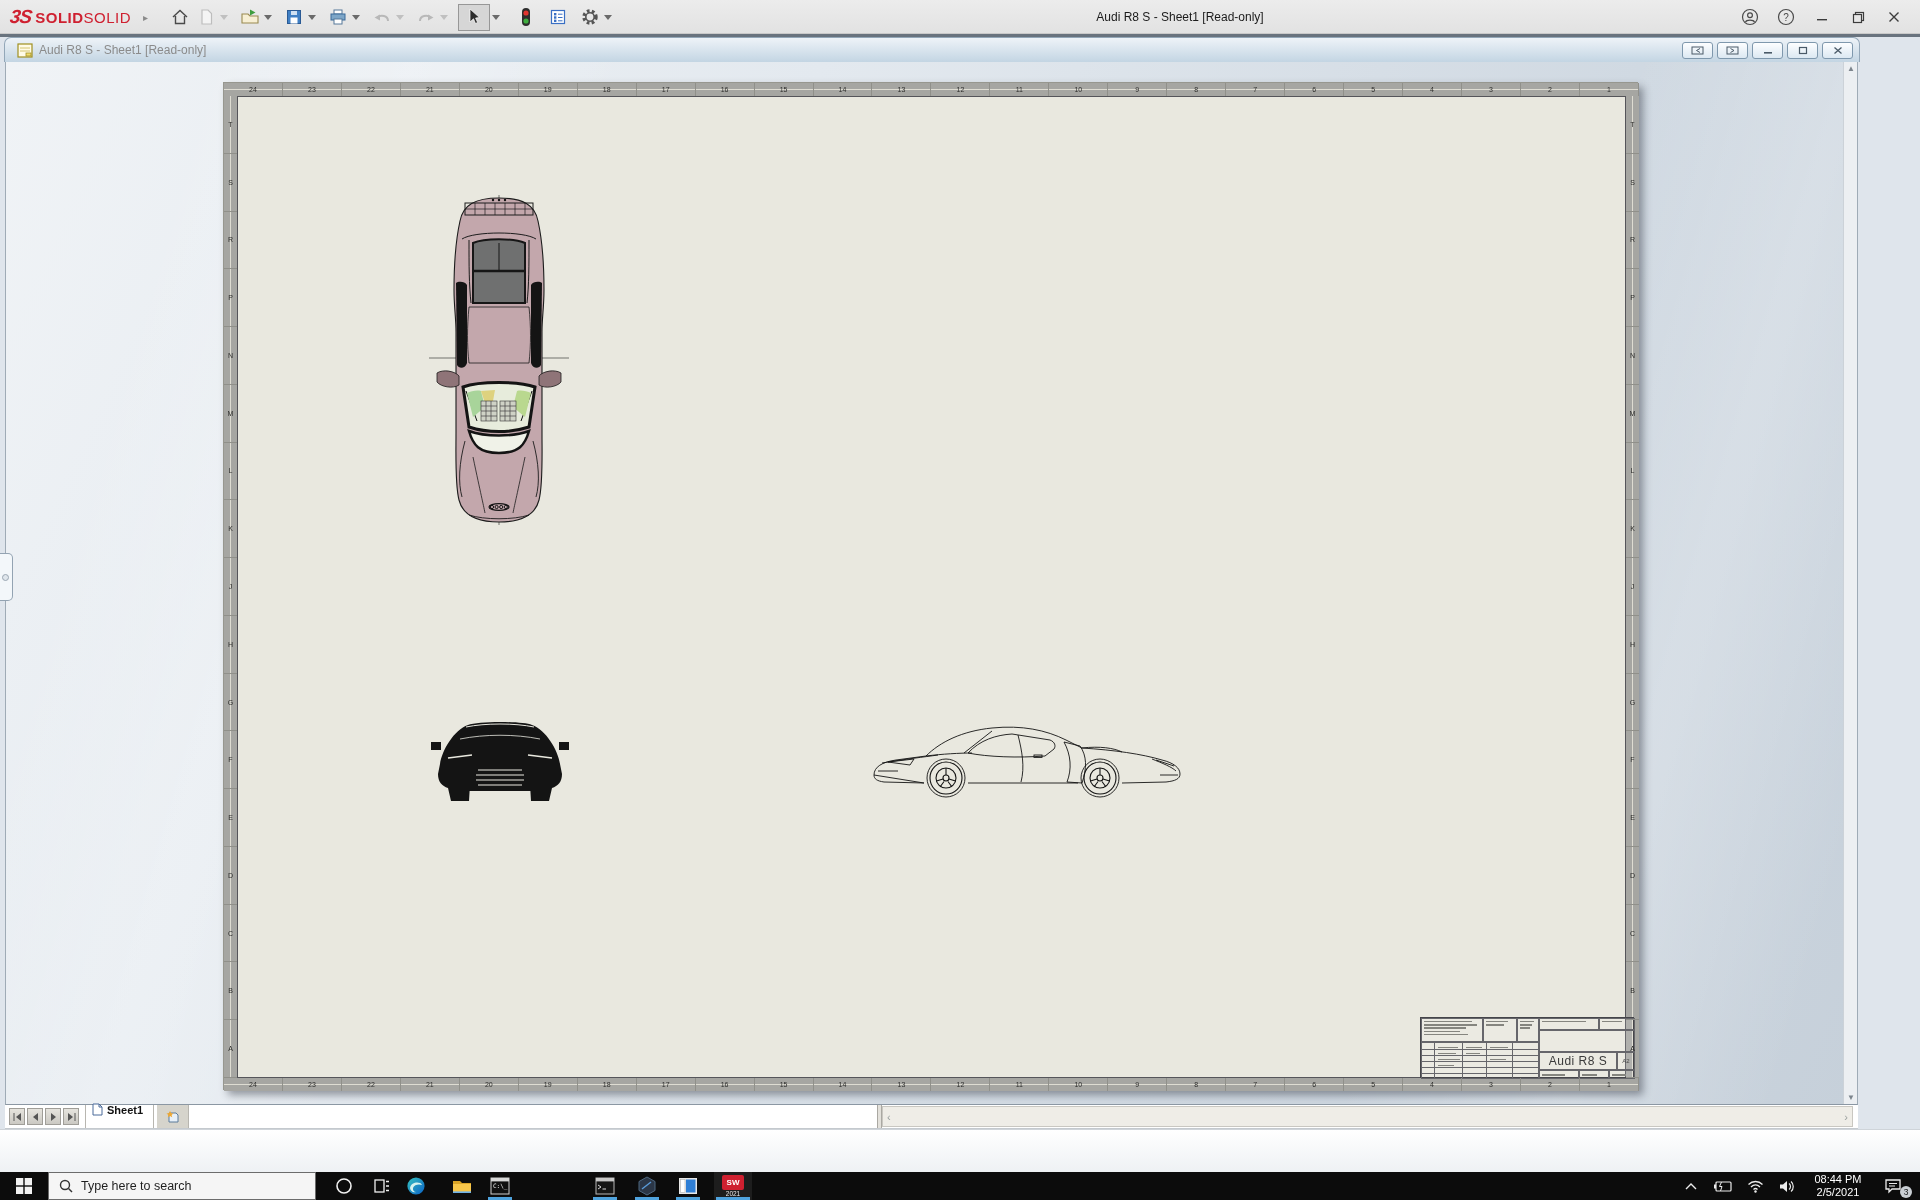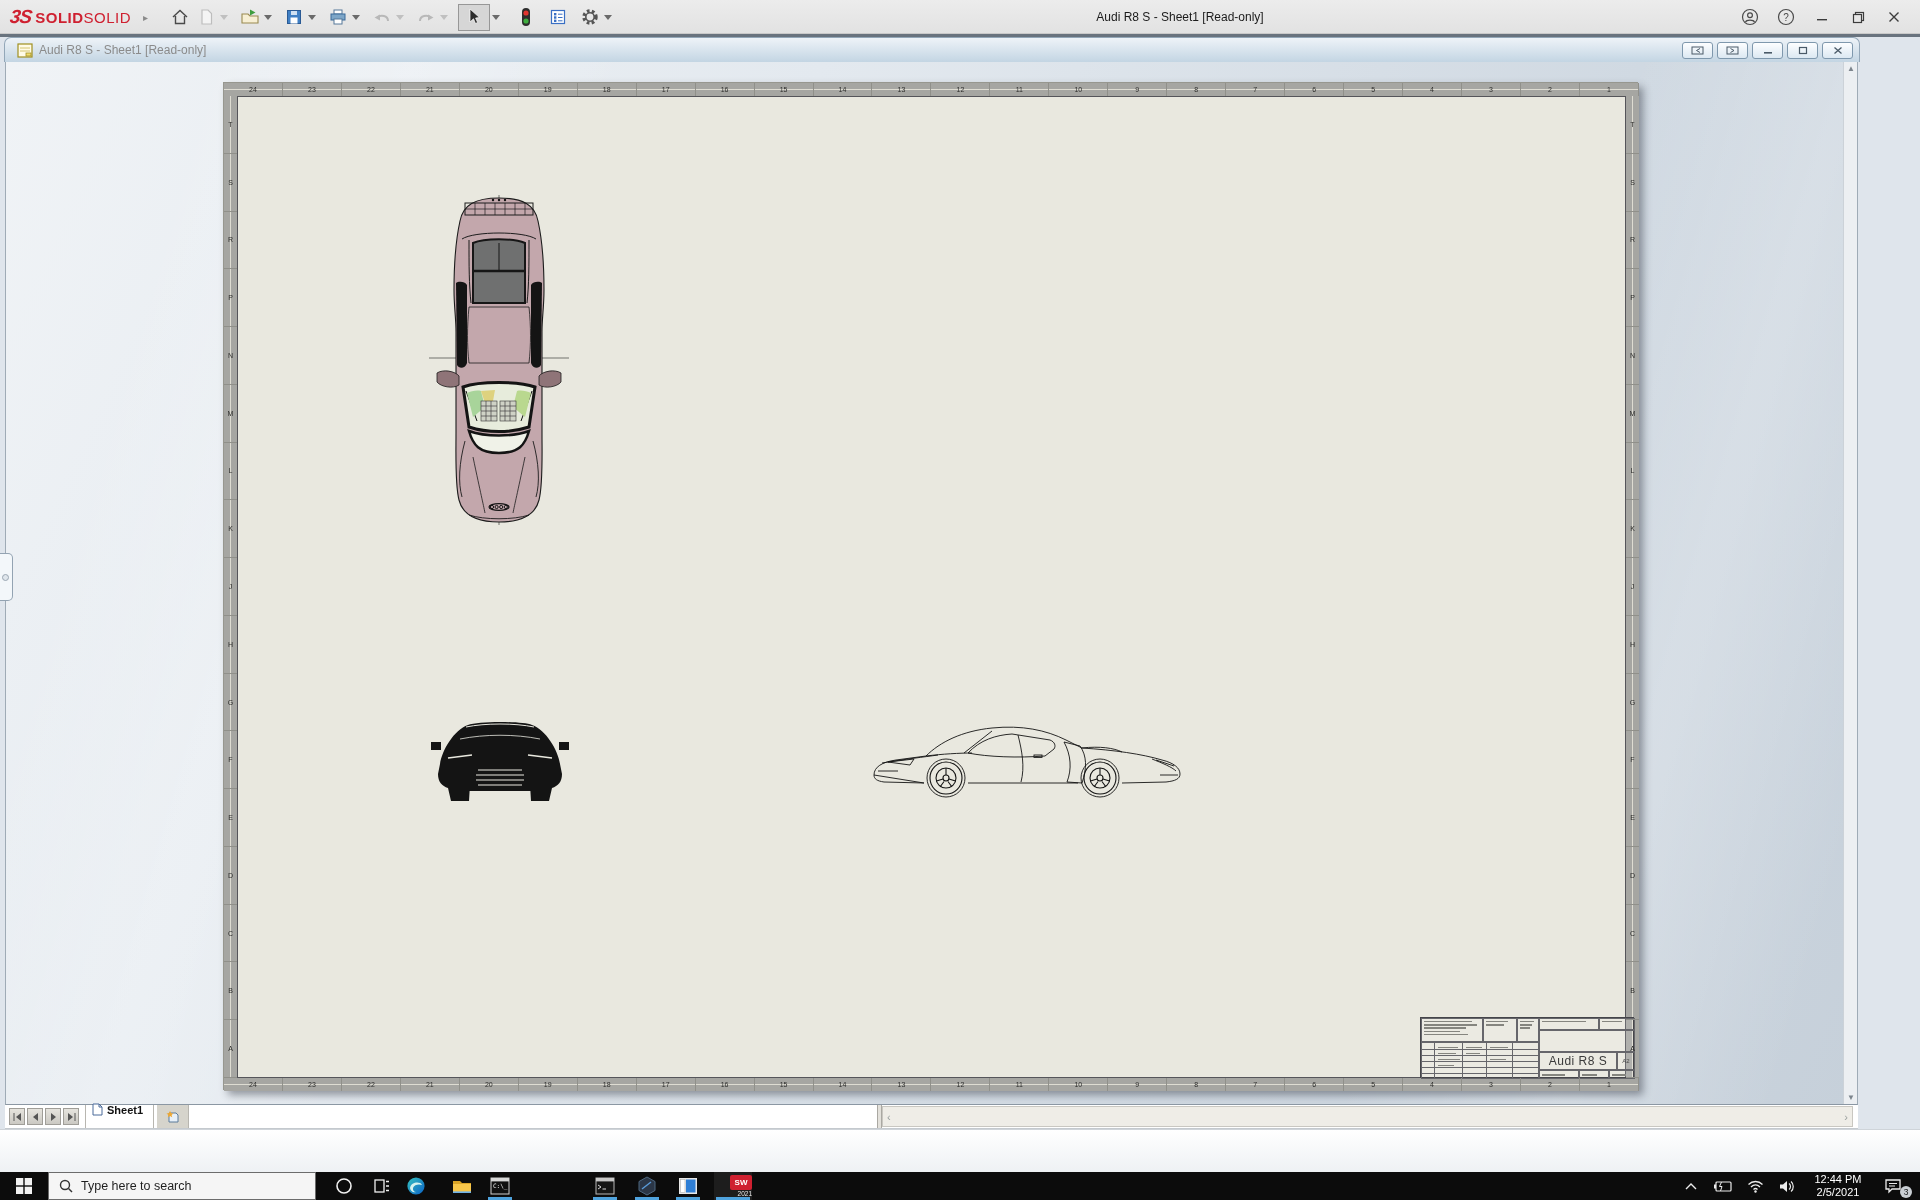--- a/index.html
+++ b/index.html
@@ -696,21 +696,21 @@
       <div class="underline" style="left:2px;width:24px;"></div>
     </div>
     <div class="tb-slot" style="left:674px;width:28px;">
       <svg width="20" height="18">
         <rect x="1" y="1" width="18" height="16" fill="#e8e8e8"></rect>
         <rect x="2.5" y="2.5" width="4.5" height="13" fill="#ffffff" stroke="#b0b0b0" stroke-width="0.6"></rect>
         <rect x="8" y="2.5" width="9.5" height="13" fill="#2f7fd6"></rect>
       </svg>
       <div class="underline" style="left:2px;width:24px;"></div>
     </div>
-    <div class="tb-slot sw-slot" style="left:714px;width:38px;flex-direction:column;align-items:flex-end;">
+    <div class="tb-slot sw-slot" style="left:714px;width:38px;flex-direction:column;">
       <div class="sw-cube">
         <span>SW</span>
       </div>
       <div class="sw-year">2021</div>
       <div class="underline" style="left:2px;width:34px;"></div>
     </div>
 
     <div class="tb-slot" style="left:1680px;width:22px;">
       <svg width="12" height="8">
         <path d="M1 7 L6 2 L11 7" fill="none" stroke="#ececec" stroke-width="1.4"></path>
@@ -729,21 +729,21 @@
         <circle cx="8.5" cy="11.5" r="1.2" fill="#ececec"></circle>
       </svg>
     </div>
     <div class="tb-slot" style="left:1774px;width:26px;">
       <svg width="16" height="13">
         <polygon points="1,4.5 4,4.5 8,1 8,12 4,8.5 1,8.5" fill="#ececec"></polygon>
         <path d="M10 3.5 C12 5 12 8 10 9.5 M12 1.5 C15 4 15 9 12 11.5" fill="none" stroke="#ececec" stroke-width="1.2"></path>
       </svg>
     </div>
     <div class="tb-slot clock" style="left:1804px;width:68px;">
-      <div>12:44 PM</div>
+      <div>08:44 PM</div>
       <div>2/5/2021</div>
     </div>
     <div class="tb-slot" style="left:1878px;width:30px;">
       <svg width="18" height="16">
         <path d="M2 2 H16 V11 H8 L5 14 V11 H2 Z" fill="none" stroke="#ececec" stroke-width="1.3"></path>
         <path d="M5 5.5 H13 M5 8 H11" stroke="#ececec" stroke-width="1.1"></path>
       </svg>
       <div class="badge">3</div>
     </div>
   </footer>

